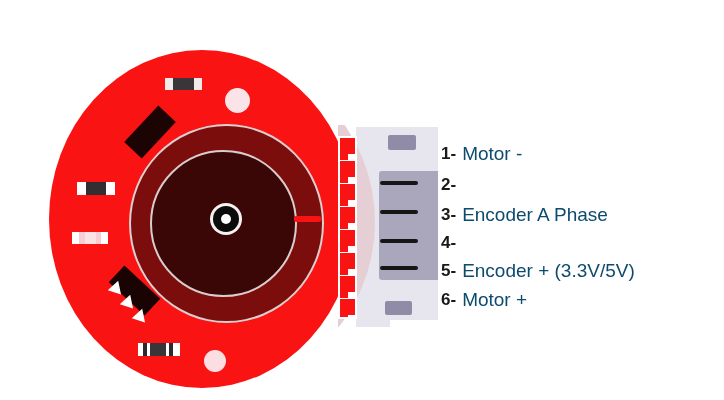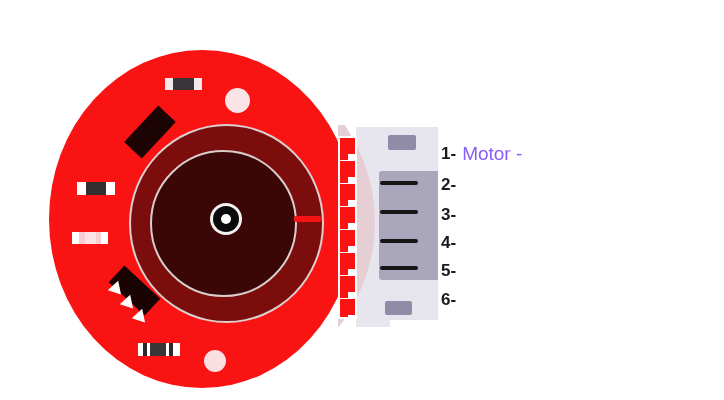--- a/index.html
+++ b/index.html
@@ -83,21 +83,21 @@
   .pin-line{left:42px;width:38px;height:4px;border-radius:2px;background:#161616;}
   .pin-line2{top:56px;} .pin-line3{top:85px;} .pin-line4{top:114px;} .pin-line5{top:141px;}
   .pin-marker{background:#908ca7;border-radius:2px;}
   .pin-marker1{left:50px;top:10px;width:28px;height:15px;}
   .pin-marker6{left:47px;top:176px;width:27px;height:14px;}
   
   .pin-row{
     position:absolute;left:441px;height:24px;display:flex;align-items:center;white-space:nowrap;
   }
   .pin-num{font-size:17px;font-weight:700;color:#1a1a1a;letter-spacing:0px;}
-  .pin-label{font-size:19px;font-weight:400;color:#8b5cf6;margin-left:6px;}
+  .pin-label{font-size:19px;font-weight:400;color:#0c4a6e;margin-left:6px;}
   .row1{top:142px;} .row2{top:173px;} .row3{top:203px;}
   .row4{top:231px;} .row5{top:259px;} .row6{top:288px;}
 </style>
 </head>
 <body>
 
 <div id="stage">
 
   <div class="abs pcb"></div>
   <div class="abs motor-outer"></div>
@@ -137,24 +137,27 @@
 
   <div class="pin-row row1">
     <span class="pin-num">1-</span>
     <span class="pin-label">Motor -</span>
   </div>
   <div class="pin-row row2">
     <span class="pin-num">2-</span>
   </div>
   <div class="pin-row row3">
     <span class="pin-num">3-</span>
+    <span class="pin-label">Encoder A Phase</span>
   </div>
   <div class="pin-row row4">
     <span class="pin-num">4-</span>
   </div>
   <div class="pin-row row5">
     <span class="pin-num">5-</span>
+    <span class="pin-label">Encoder + (3.3V/5V)</span>
   </div>
   <div class="pin-row row6">
     <span class="pin-num">6-</span>
+    <span class="pin-label">Motor +</span>
   </div>
 
 </div>
 
 </body></html>

